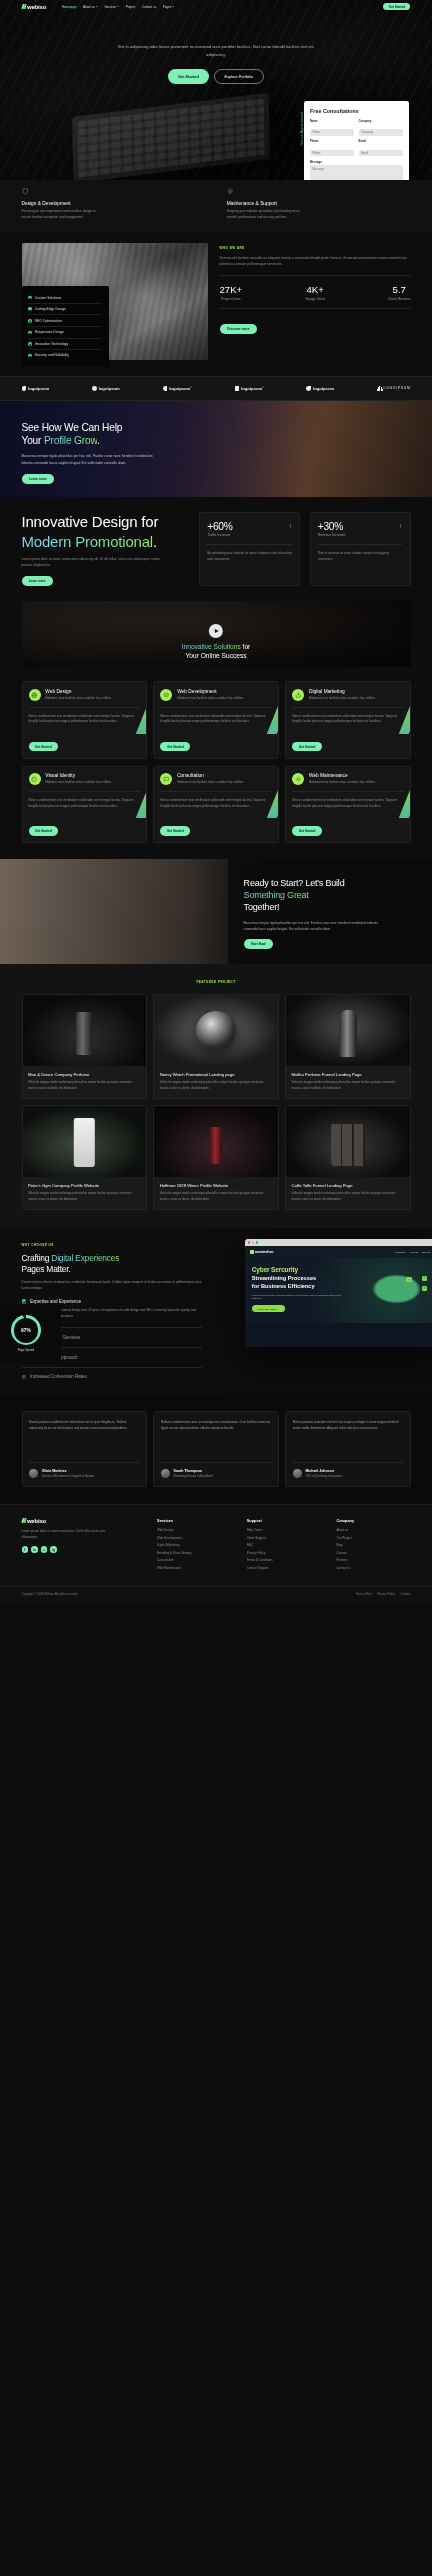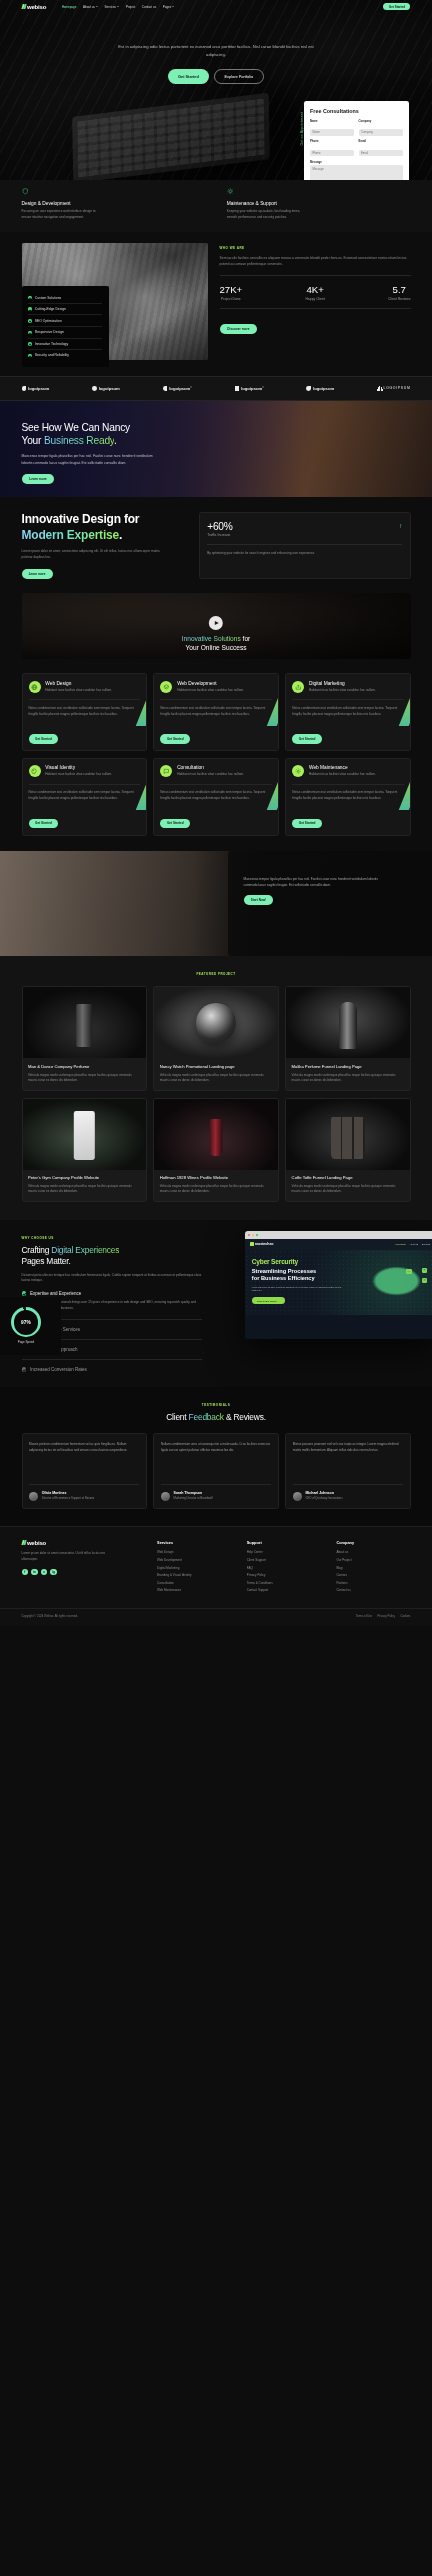--- a/index.html
+++ b/index.html
@@ -106,21 +106,21 @@
   .grow-bg:after{content:"";position:absolute;inset:0;background:linear-gradient(90deg,rgba(10,10,30,.92) 0%,rgba(12,12,30,.72) 42%,rgba(0,0,0,.28) 70%,rgba(0,0,0,.35) 100%)}
   .grow .container{position:relative;z-index:3;padding-top:20.4px}
   .grow h2{font-size:10.2px;line-height:1.3;font-weight:500;letter-spacing:-0.2px}
   .grow p{margin-top:5.4px;width:132px;font-size:3.4px;line-height:1.9;color:#c2c2c2}
   .grow button{margin-top:7.8px;font-size:3.2px;padding:3px 7.8px}
 
   
   .mod{background:#0d0d0d;padding:15.6px 0 14.4px}
   .mod .container{display:flex;gap:9.6px}
   .mod-l{width:168px}
-  .mod-l h2{font-size:12px;line-height:1.3;font-weight:700;letter-spacing:-0.2px}
+  .mod-l h2{font-size:15px;line-height:1.3;font-weight:400;letter-spacing:-0.2px}
   .mod-l p{margin-top:5.4px;font-size:3.2px;line-height:1.85;color:#8d8d8d;width:150px}
   .mod-l button{margin-top:7.8px;font-size:3.1px;padding:3px 7.2px}
   .sc{flex:1;background:#151515;border:0.6px solid #222;border-radius:2.4px;padding:7.8px 7.2px}
   .sc-top{display:flex;align-items:center;justify-content:space-between}
   .sc b{font-size:10.2px;font-weight:500;letter-spacing:-0.3px}
   .arrow{color:#7ef0b5;font-size:6.6px;line-height:1}
   .sc .lab{font-size:3.4px;color:#9a9a9a;margin-top:1.2px}
   .sc .ln{height:0.6px;background:#282828;margin:6.6px 0}
   .sc .d{font-size:3.1px;line-height:1.85;color:#8d8d8d}
 
@@ -437,41 +437,50 @@
             <i style="height:1.8px"></i>
           </span>
           <span>LOGOIPSUM</span>
         </div>
     </div>
   </section>
 
   <section class="grow">
     <div class="grow-bg"></div>
     <div class="container">
-      <h2><span>See How We Can Nancy</span><br><span>Your </span><span class="grad">Business Ready</span><span>.</span></h2>
+      <h2><span>See How We Can Help</span><br><span>Your </span><span class="grad">Profile Grow</span><span>.</span></h2>
       <p>Maecenas tempor ligula phasellus per hac nisl. Facilisi curae nunc hendrerit vestibulum lobortis commodo lacus sagittis feugiat. Est sollicitudin convallis diam.</p>
       <button class="btn-mint">Learn more</button>
     </div>
   </section>
 
   <section class="mod">
     <div class="container">
       <div class="mod-l">
-        <h2><span>Innovative Design for</span><br><span class="grad">Modern Expertise</span><span>.</span></h2>
+        <h2><span>Innovative Design for</span><br><span class="grad">Modern Promotional</span><span>.</span></h2>
         <p>Lorem ipsum dolor sit amet, consectetur adipiscing elit. Ut elit tellus, luctus nec ullamcorper mattis, pulvinar dapibus leo.</p>
         <button class="btn-mint">Learn more</button>
       </div>
       <div class="sc">
         <div class="sc-top">
             <b>+60%</b>
             <span class="arrow">↑</span>
           </div>
         <div class="lab">Traffic Increase</div>
         <div class="ln"></div>
         <div class="d">By optimizing your website for search engines and enhancing user experience.</div>
+      </div>
+      <div class="sc">
+        <div class="sc-top">
+            <b>+30%</b>
+            <span class="arrow">↑</span>
+          </div>
+        <div class="lab">Revenue Increase</div>
+        <div class="ln"></div>
+        <div class="d">Rise in revenue as more visitors convert into paying customers.</div>
       </div>
     </div>
   </section>
 
   <section class="vid">
     <div class="vid-bg"></div>
     <div class="play"></div>
     <div class="vid-txt"><span class="grad">Innovative Solutions</span><span> for</span><br><span>Your Online Success</span></div>
   </section>
 
@@ -587,20 +596,21 @@
           <button class="btn-mint c-btn">Get Started</button>
         </div>
 
       </div>
     </div>
   </section>
 
   <section class="cta">
     <div class="cta-bg"></div>
     <div class="cta-panel">
+      <h2><span>Ready to Start? Let's Build</span><br><span class="grad">Something Great</span><br><span>Together!</span></h2>
       <p>Maecenas tempor ligula phasellus per hac nisl. Facilisi curae nunc hendrerit vestibulum lobortis commodo lacus sagittis feugiat. Est sollicitudin convallis diam.</p>
       <button class="btn-mint">Start Now!</button>
     </div>
   </section>
 
   <section class="port">
     <div class="container">
       <div class="port-head">
         <div class="eyebrow">FEATURED PROJECT</div>
       </div>
@@ -711,24 +721,20 @@
         <div class="ring">
             <b>97%</b>
           </div>
         <span class="cap">Page Speed</span>
       </div>
     </div>
   </section>
 
   <section class="test">
     <div class="container">
-      <div class="test-head">
-        <div class="eyebrow">TESTIMONIALS</div>
-        <h2><span>Client </span><span class="grad">Feedback</span><span> &amp; Reviews.</span></h2>
-      </div>
       <div class="t-grid">
         <div class="tc">
             <div class="q">Mauris pretium condimentum fermentum vel ac quis fringilla eu. Nullam adipiscing lectus mi vel faucibus sed ornare cursus lacinia suspendisse.</div>
             <div class="tln"></div>
           <div class="tp">
               <span class="av"></span>
               <div>
                 <b>Olivia Martinez</b>
                 <span>Director of Ecommerce Support at Nexorix</span>
               </div>

